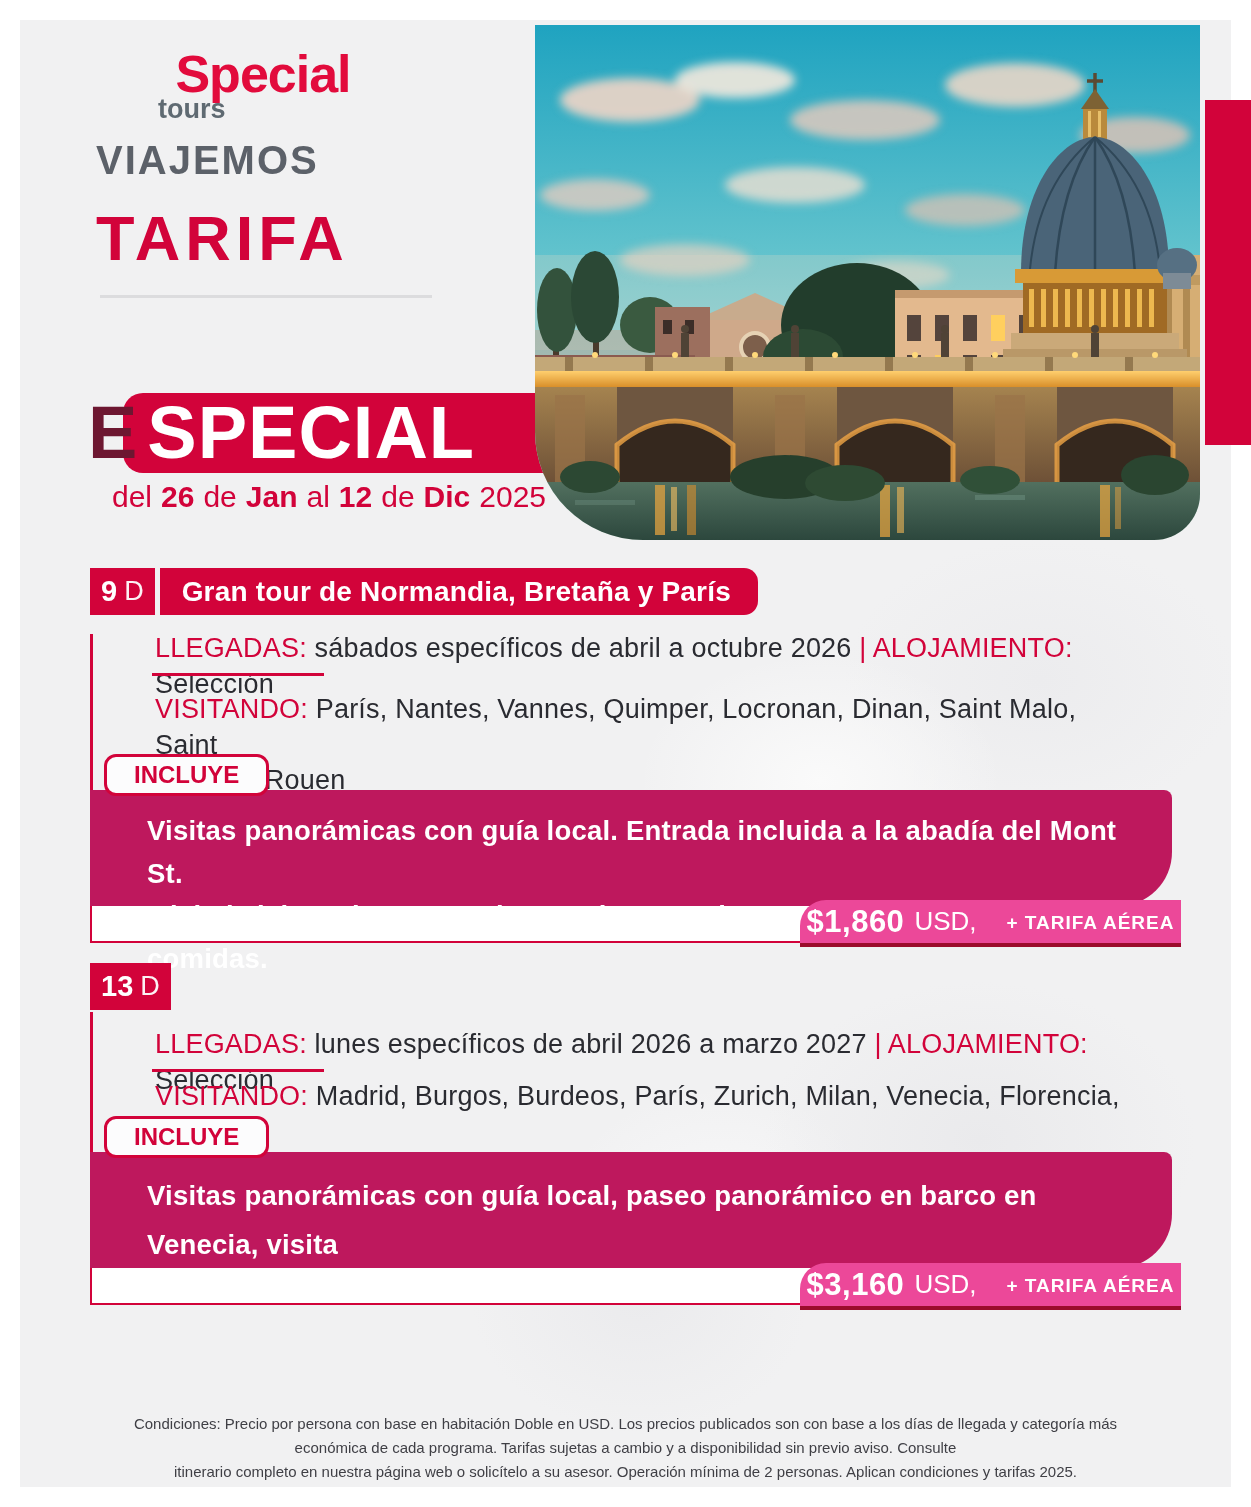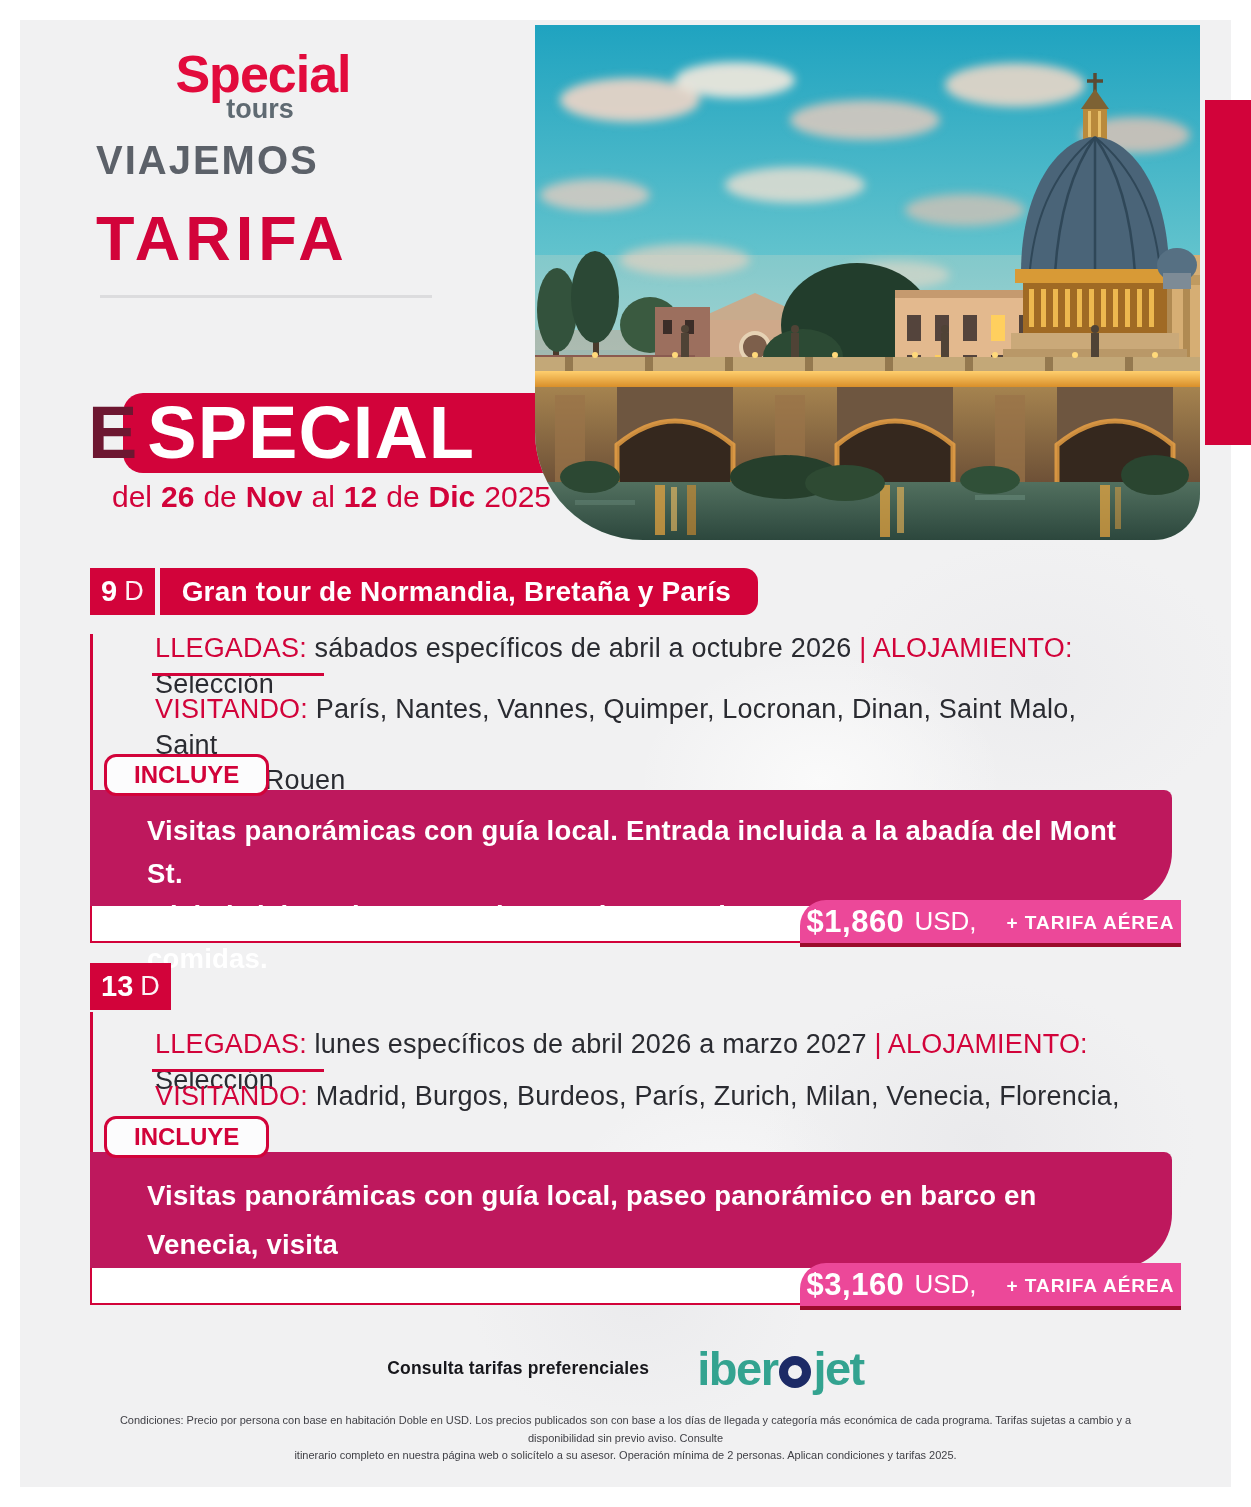--- a/index.html
+++ b/index.html
@@ -12,21 +12,21 @@
       radial-gradient(260px 180px at 800px 760px, #fafafa 0%, rgba(250,250,250,0) 70%),
       radial-gradient(300px 220px at 960px 1120px, #eaeaec 0%, rgba(234,234,236,0) 72%),
       radial-gradient(240px 190px at 620px 1280px, #ebebed 0%, rgba(235,235,237,0) 70%),
       radial-gradient(280px 200px at 1020px 660px, #ececee 0%, rgba(236,236,238,0) 70%),
       radial-gradient(220px 160px at 700px 1180px, #f7f7f8 0%, rgba(247,247,248,0) 70%);
   }
 
   
   .logo{position:absolute; left:158px; top:48px; width:210px; text-align:center;}
   .logo .sp{display:block; font-size:52px; font-weight:700; color:#e20b3c; letter-spacing:-1px; line-height:1;}
-  .logo .to{display:block; text-align:center; padding-right:6px; font-size:27px; font-weight:700; color:#5f6a72; margin-top:-4px; line-height:1;}
+  .logo .to{display:block; text-align:left; padding-right:6px; font-size:27px; font-weight:700; color:#5f6a72; margin-top:-4px; line-height:1;}
 
   .h-gray{position:absolute; left:96px; top:140px; font-size:40px; font-weight:700; color:#5c6169; letter-spacing:2px; line-height:1;}
   .h-red {position:absolute; left:96px; top:207px; font-size:63px; font-weight:700; color:#d2033a; letter-spacing:5px; line-height:1;}
 
   .divider{position:absolute; left:100px; top:295px; width:332px; height:3px; background:#dcdcde;}
 
   .venta{position:absolute; left:96px; top:309px; font-size:76px; font-weight:700; color:#6d1731; letter-spacing:7px; line-height:1;}
 
   .sale-row{position:absolute; left:88px; top:393px; height:80px; display:flex; align-items:center; z-index:1;}
   .sale-e{font-size:74px; font-weight:700; color:#6d1731; z-index:3; margin-right:-14px; line-height:1;}
@@ -75,21 +75,21 @@
   .pb1{top:900px;} .pb2{top:1263px;}
   .pricebadge .amt{font-weight:700; font-size:31px; letter-spacing:.5px;}
   .pricebadge .cur{font-weight:400; font-size:26px;}
   .pricebadge .suf{font-weight:700; font-size:19px; letter-spacing:1px; margin-top:3px;margin-left:20px;}
 
   
   .footer-row{position:absolute; top:1345px; left:0; width:1251px; display:flex; justify-content:center; align-items:center; gap:48px;}
   .consulta{font-size:17.5px; font-weight:700; color:#17171c; letter-spacing:.2px;}
   .iberojet{font-size:47px; font-weight:700; color:#33a390; letter-spacing:-1.5px; display:flex; align-items:center; line-height:1;}
   .iberojet .odot{display:inline-block; width:14px; height:14px; border:9px solid #1c2a66; border-radius:50%; margin:0 2px; background:#f1f1f2; transform:translateY(3px);}
-  .conditions{position:absolute; top:1412px; left:115px; width:1021px; text-align:center; font-size:11px; line-height:1.6; color:#3f3f45; white-space:pre-line;}
+  .conditions{position:absolute; top:1412px; left:115px; width:1021px; text-align:center; font-size:15px; line-height:1.6; color:#3f3f45; white-space:pre-line;}
 </style>
 </head>
 <body>
 
 <div id="page">
   <div id="panel">
     <div class="watermark"></div>
   </div>
 
   <div class="logo">
@@ -102,21 +102,21 @@
   <div class="divider"></div>
 
   <div class="sale-row">
     <span class="sale-e">E</span>
     <div class="sale-band">
       <span>SPECIAL</span>
     </div>
   </div>
 
   <div class="date-line">
-    <span>del</span><span class="b">26</span><span>de</span><span class="b">Nov</span><span>al</span><span class="b">12</span><span>de</span><span class="b">Dic</span><span>2025</span>
+    <span>del</span><span class="b">26</span><span>de</span><span class="b">Jan</span><span>al</span><span class="b">12</span><span>de</span><span class="b">Dic</span><span>2025</span>
   </div>
 
   <div class="photo">
     <svg viewBox="0 0 665 515" preserveAspectRatio="none">
       <defs>
         <linearGradient id="sky" x1="0" y1="0" x2="0" y2="1">
           <stop offset="0" stop-color="#1fa3c0"></stop>
             <stop offset=".45" stop-color="#62c3cd"></stop>
           <stop offset=".8" stop-color="#aadbd8"></stop>
             <stop offset="1" stop-color="#cfe3d6"></stop>
@@ -365,24 +365,16 @@
     <span class="pre">Visitas panorámicas con guía local, paseo panorámico en barco en Venecia, visita
 a una fábrica de cristal de Murano. 2 comidas.</span>
   </div>
   <div class="whiteband wb2"></div>
   <div class="pricebadge pb2">
     <span class="amt">$3,160</span>
     <span class="cur">USD,</span>
     <span class="suf">+ TARIFA AÉREA</span>
   </div>
 
-  <div class="footer-row">
-    <span class="consulta">Consulta tarifas preferenciales</span>
-    <span class="iberojet">
-        <span>iber</span>
-        <span class="odot"></span>
-        <span>jet</span>
-      </span>
-  </div>
 
   <div class="conditions">Condiciones: Precio por persona con base en habitación Doble en USD. Los precios publicados son con base a los días de llegada y categoría más económica de cada programa. Tarifas sujetas a cambio y a disponibilidad sin previo aviso. Consulte
 itinerario completo en nuestra página web o solicítelo a su asesor. Operación mínima de 2 personas. Aplican condiciones y tarifas 2025.</div>
 </div>
 
 </body></html>

